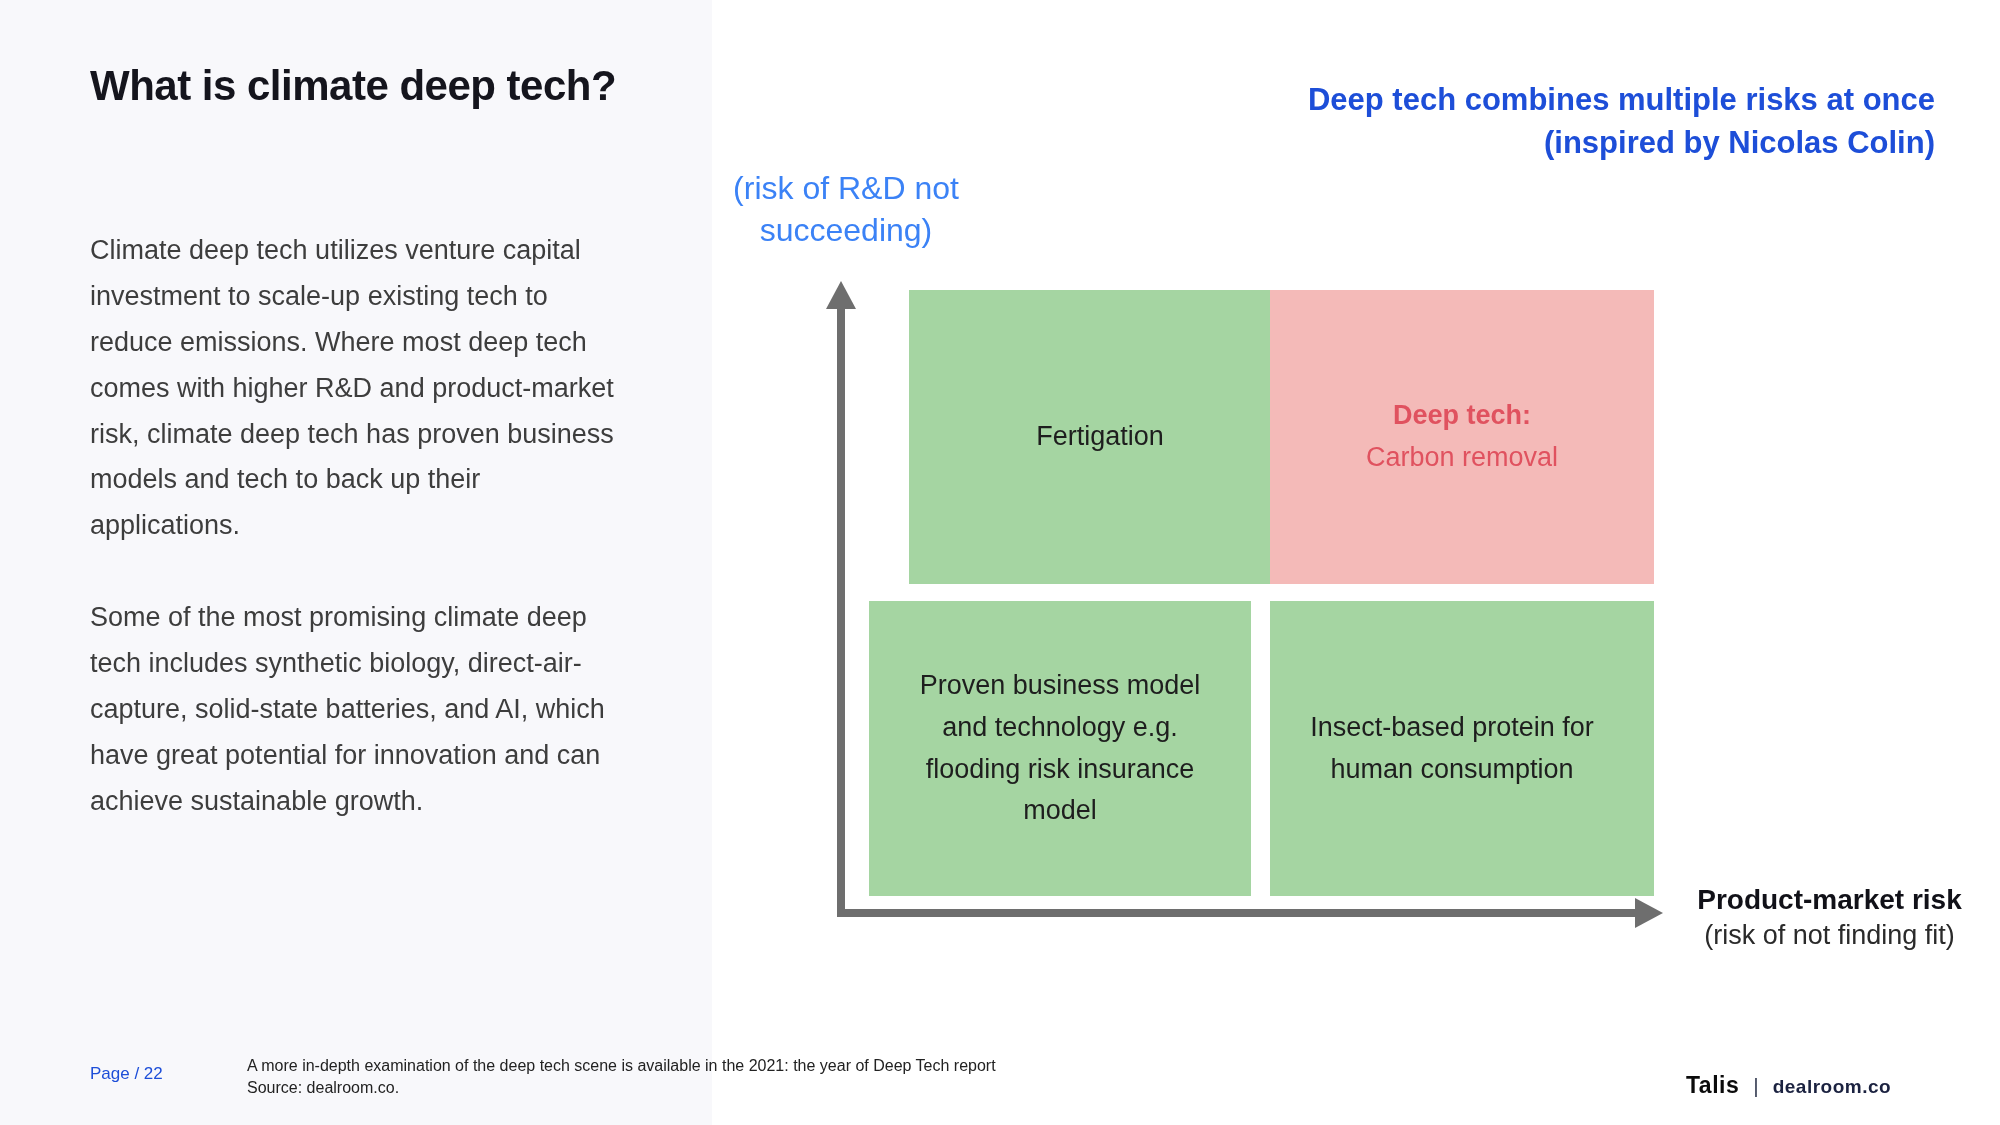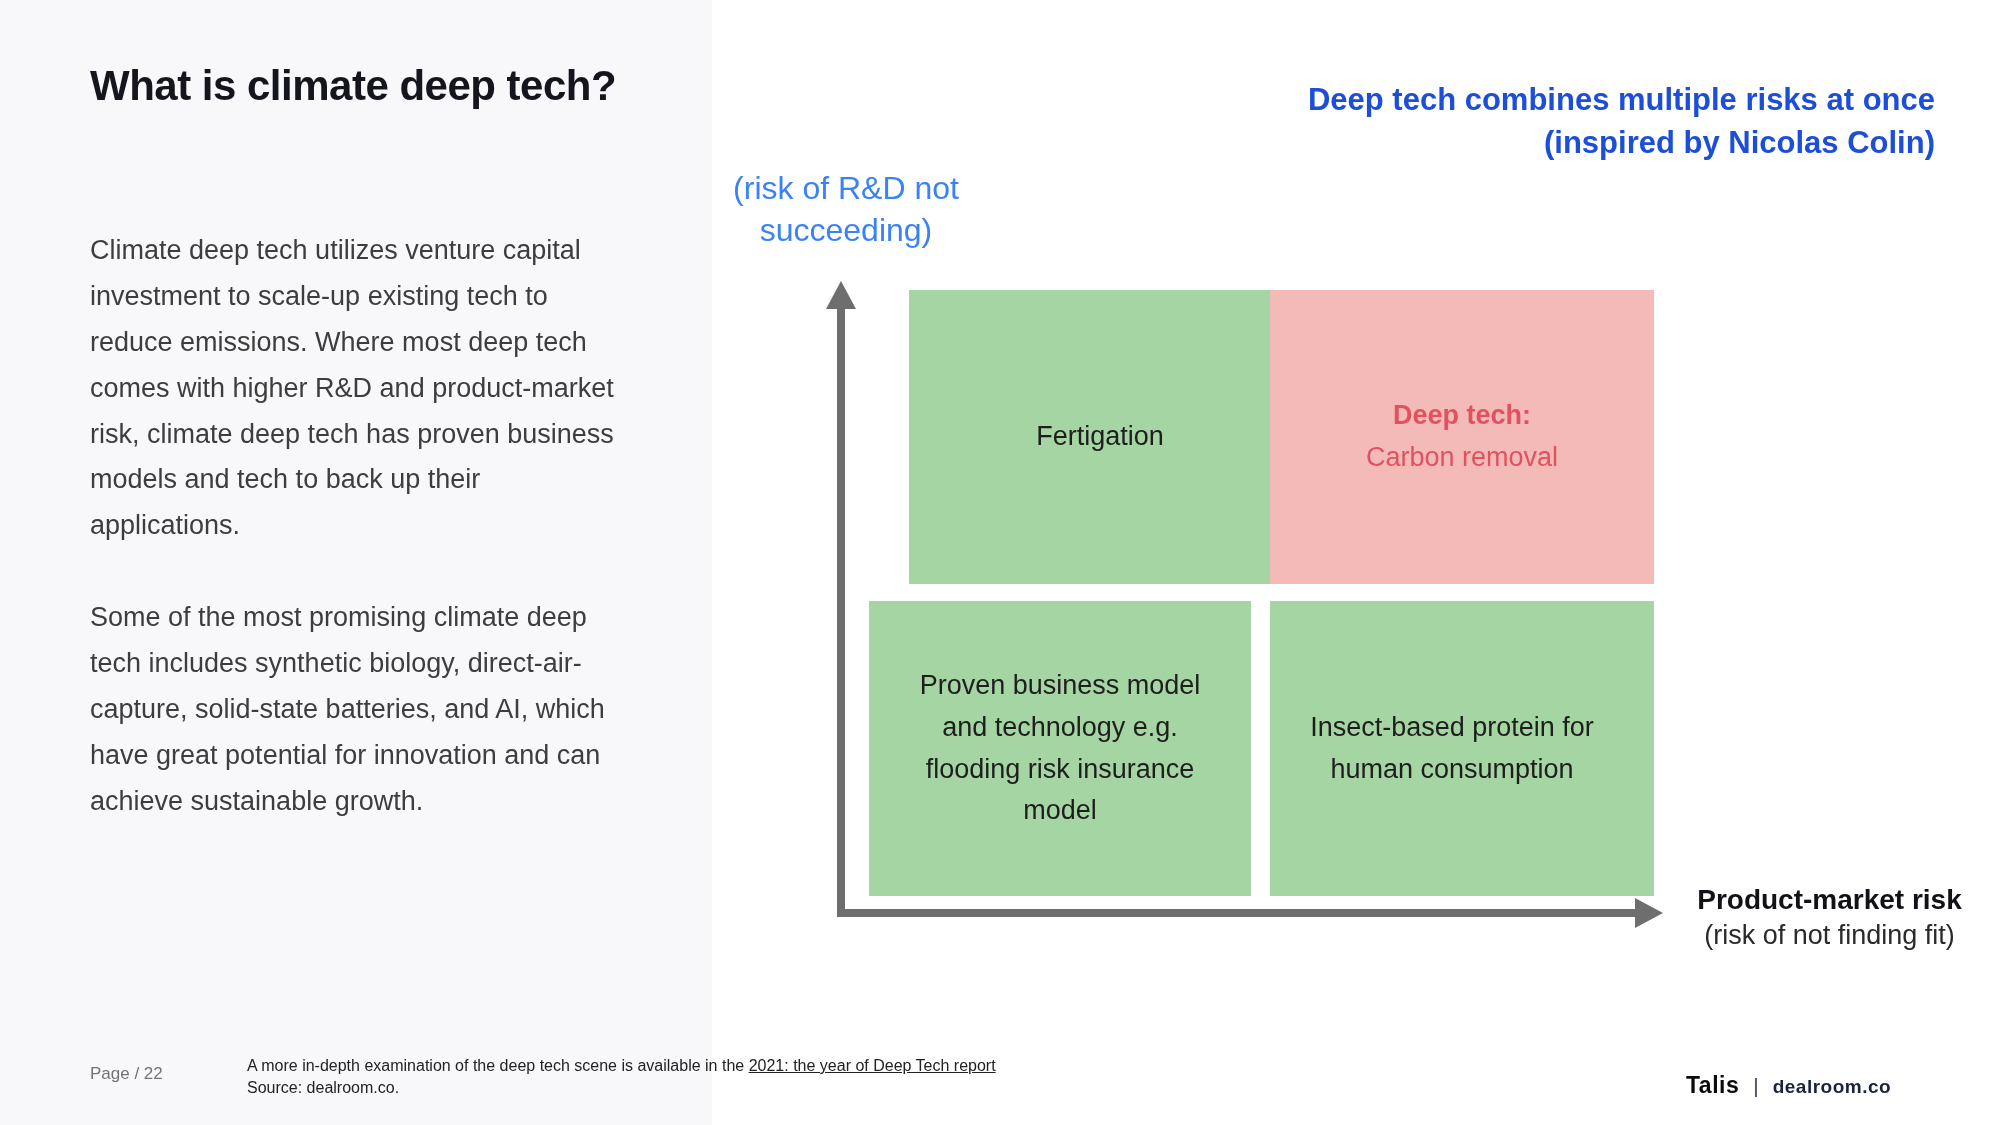--- a/index.html
+++ b/index.html
@@ -124,33 +124,32 @@
   .q-bottom-left  { left: 869px;  top: 601px; width: 382px; height: 295px; }
   .q-bottom-right { left: 1270px; top: 601px; width: 384px; height: 295px; padding-left: 16px; }
   .deep-tech-label { color: #e0525f; font-weight: 800; }
   .deep-tech-text  { color: #e0525f; font-weight: 400; }
 
   
   .page-number {
     position: absolute;
     left: 90px; top: 1064px;
     font-size: 17px;
-    color: #737373;
+    color: #1d4ed8;
   }
   .footnote {
     position: absolute;
     left: 247px; top: 1055px;
     width: 760px;
     font-size: 16px;
     line-height: 1.35;
     color: #222;
   }
   .footnote a {
     color: #222;
-    text-decoration: underline;
     cursor: pointer;
   }
   .brand {
     position: absolute;
     left: 1686px; top: 1072px;
     width: 280px;
     display: flex;
     align-items: baseline;
     gap: 14px;
     white-space: nowrap;

